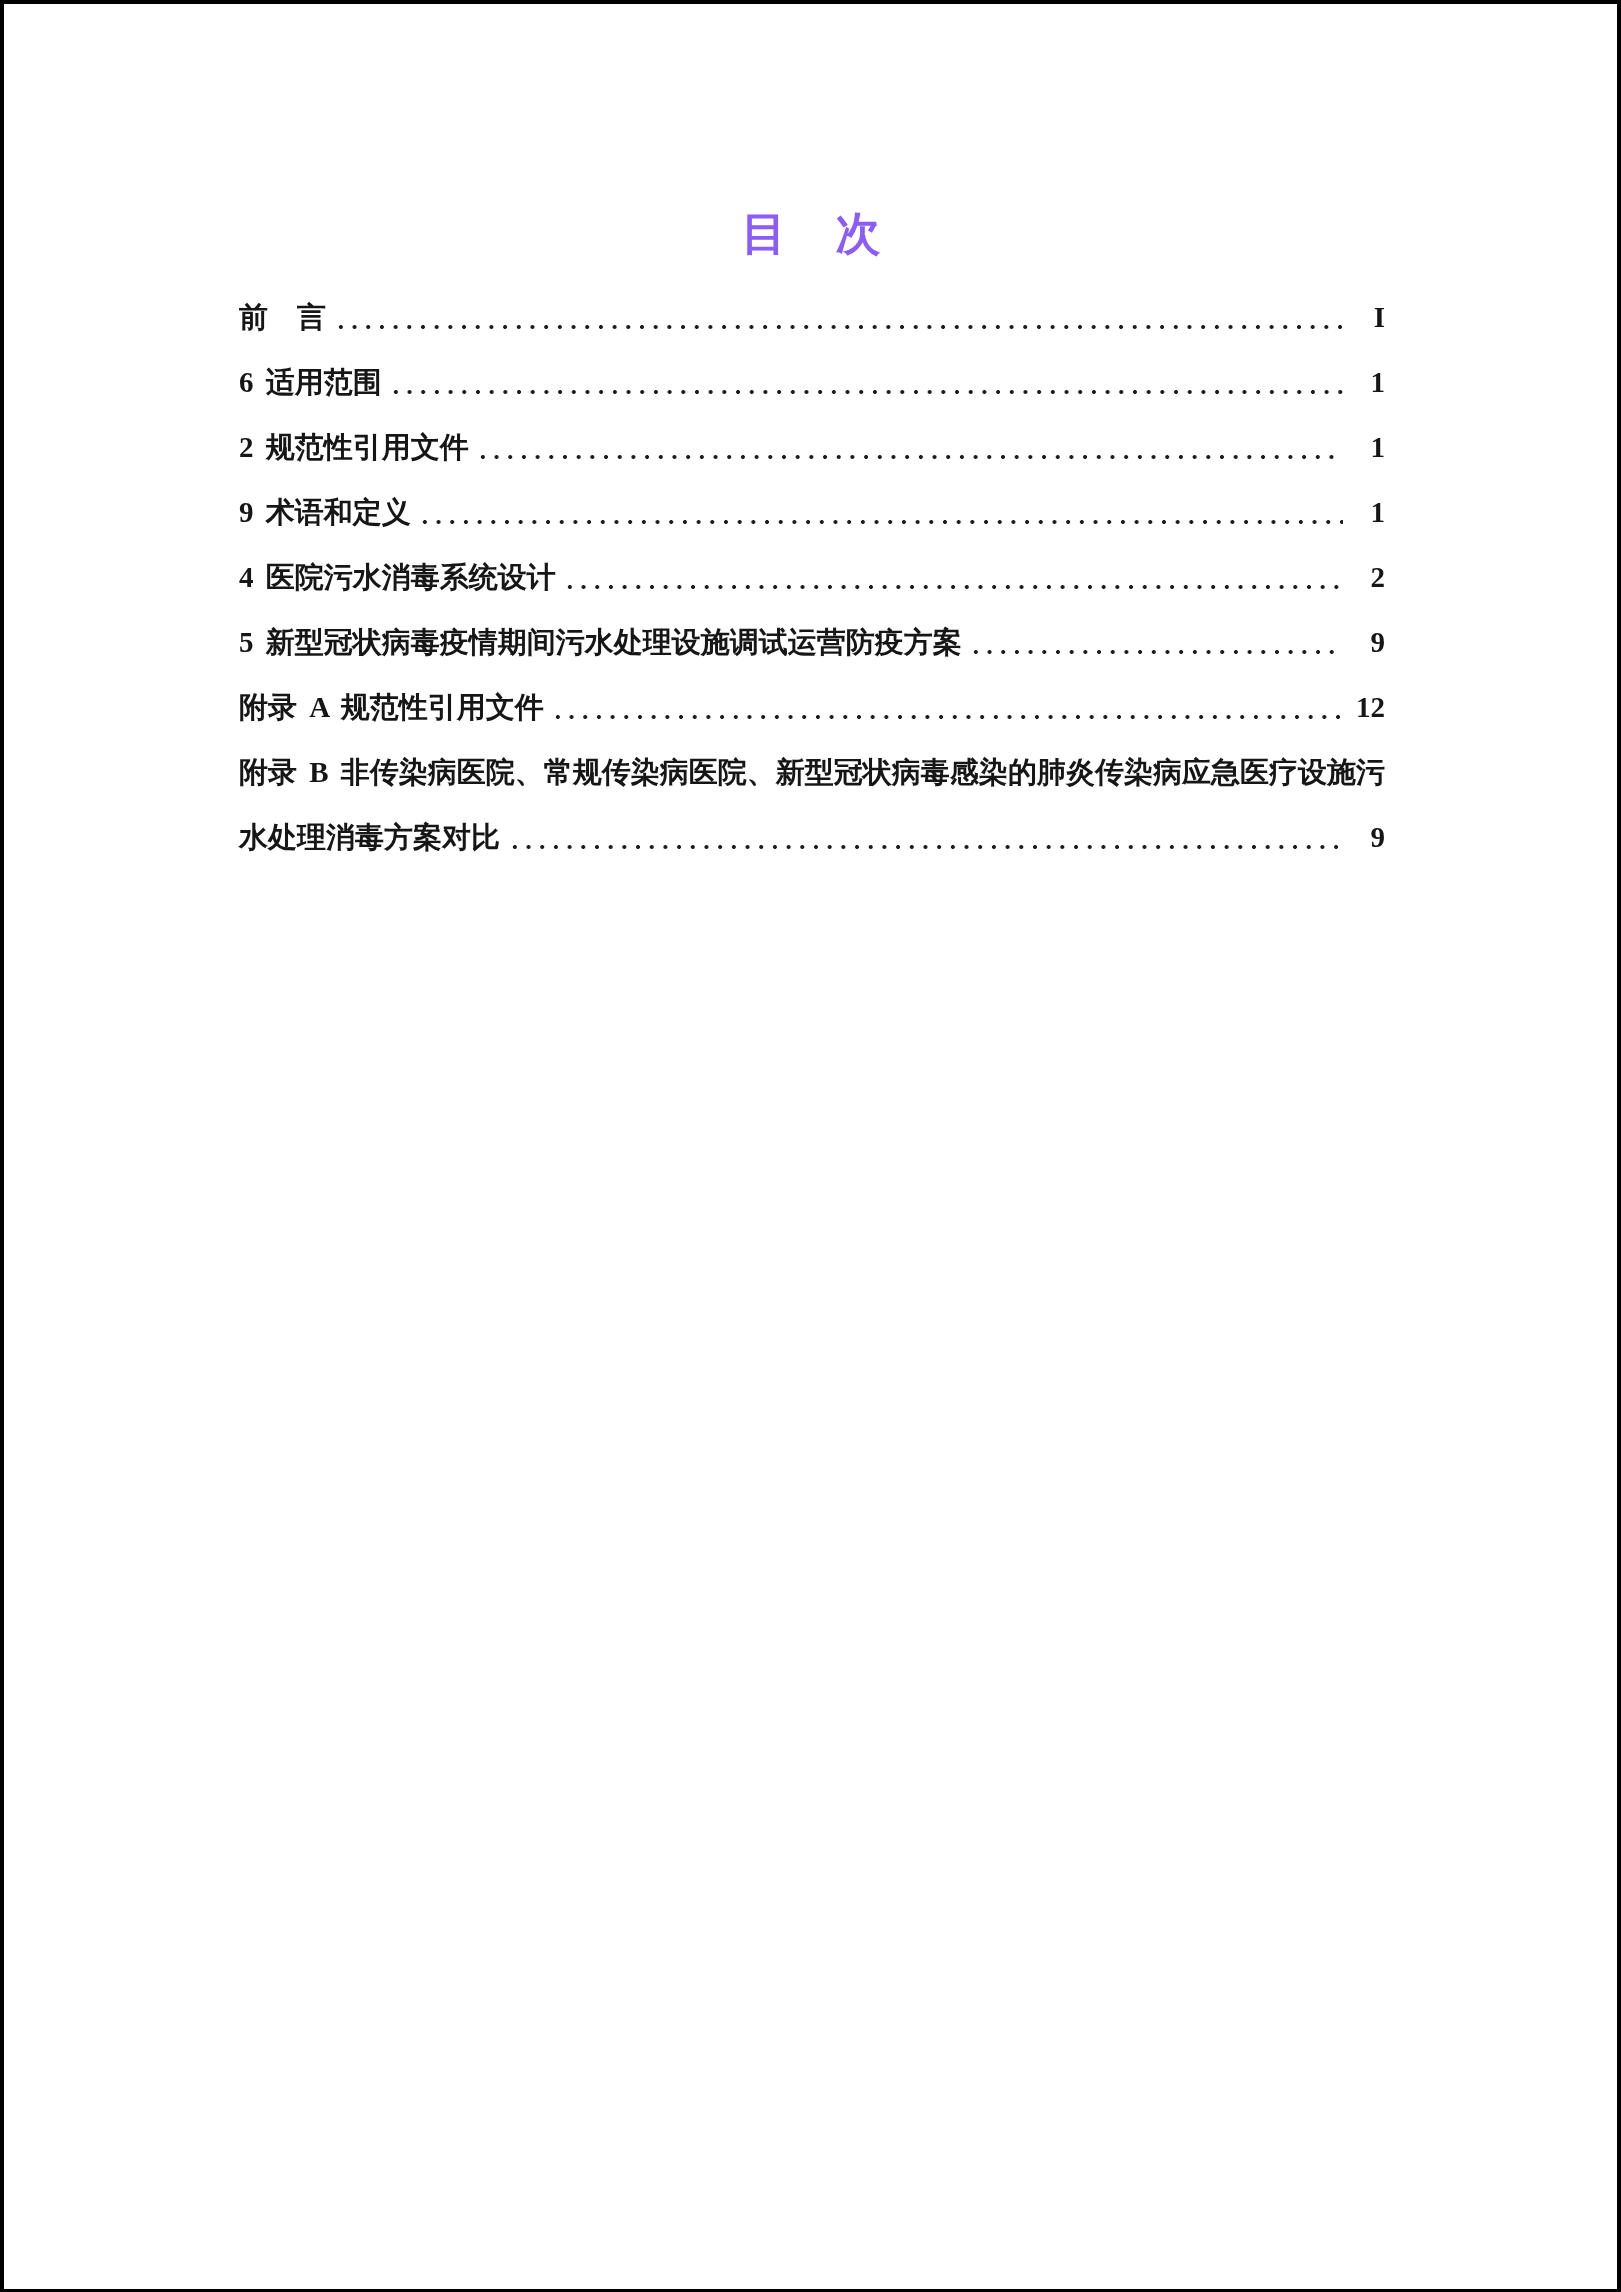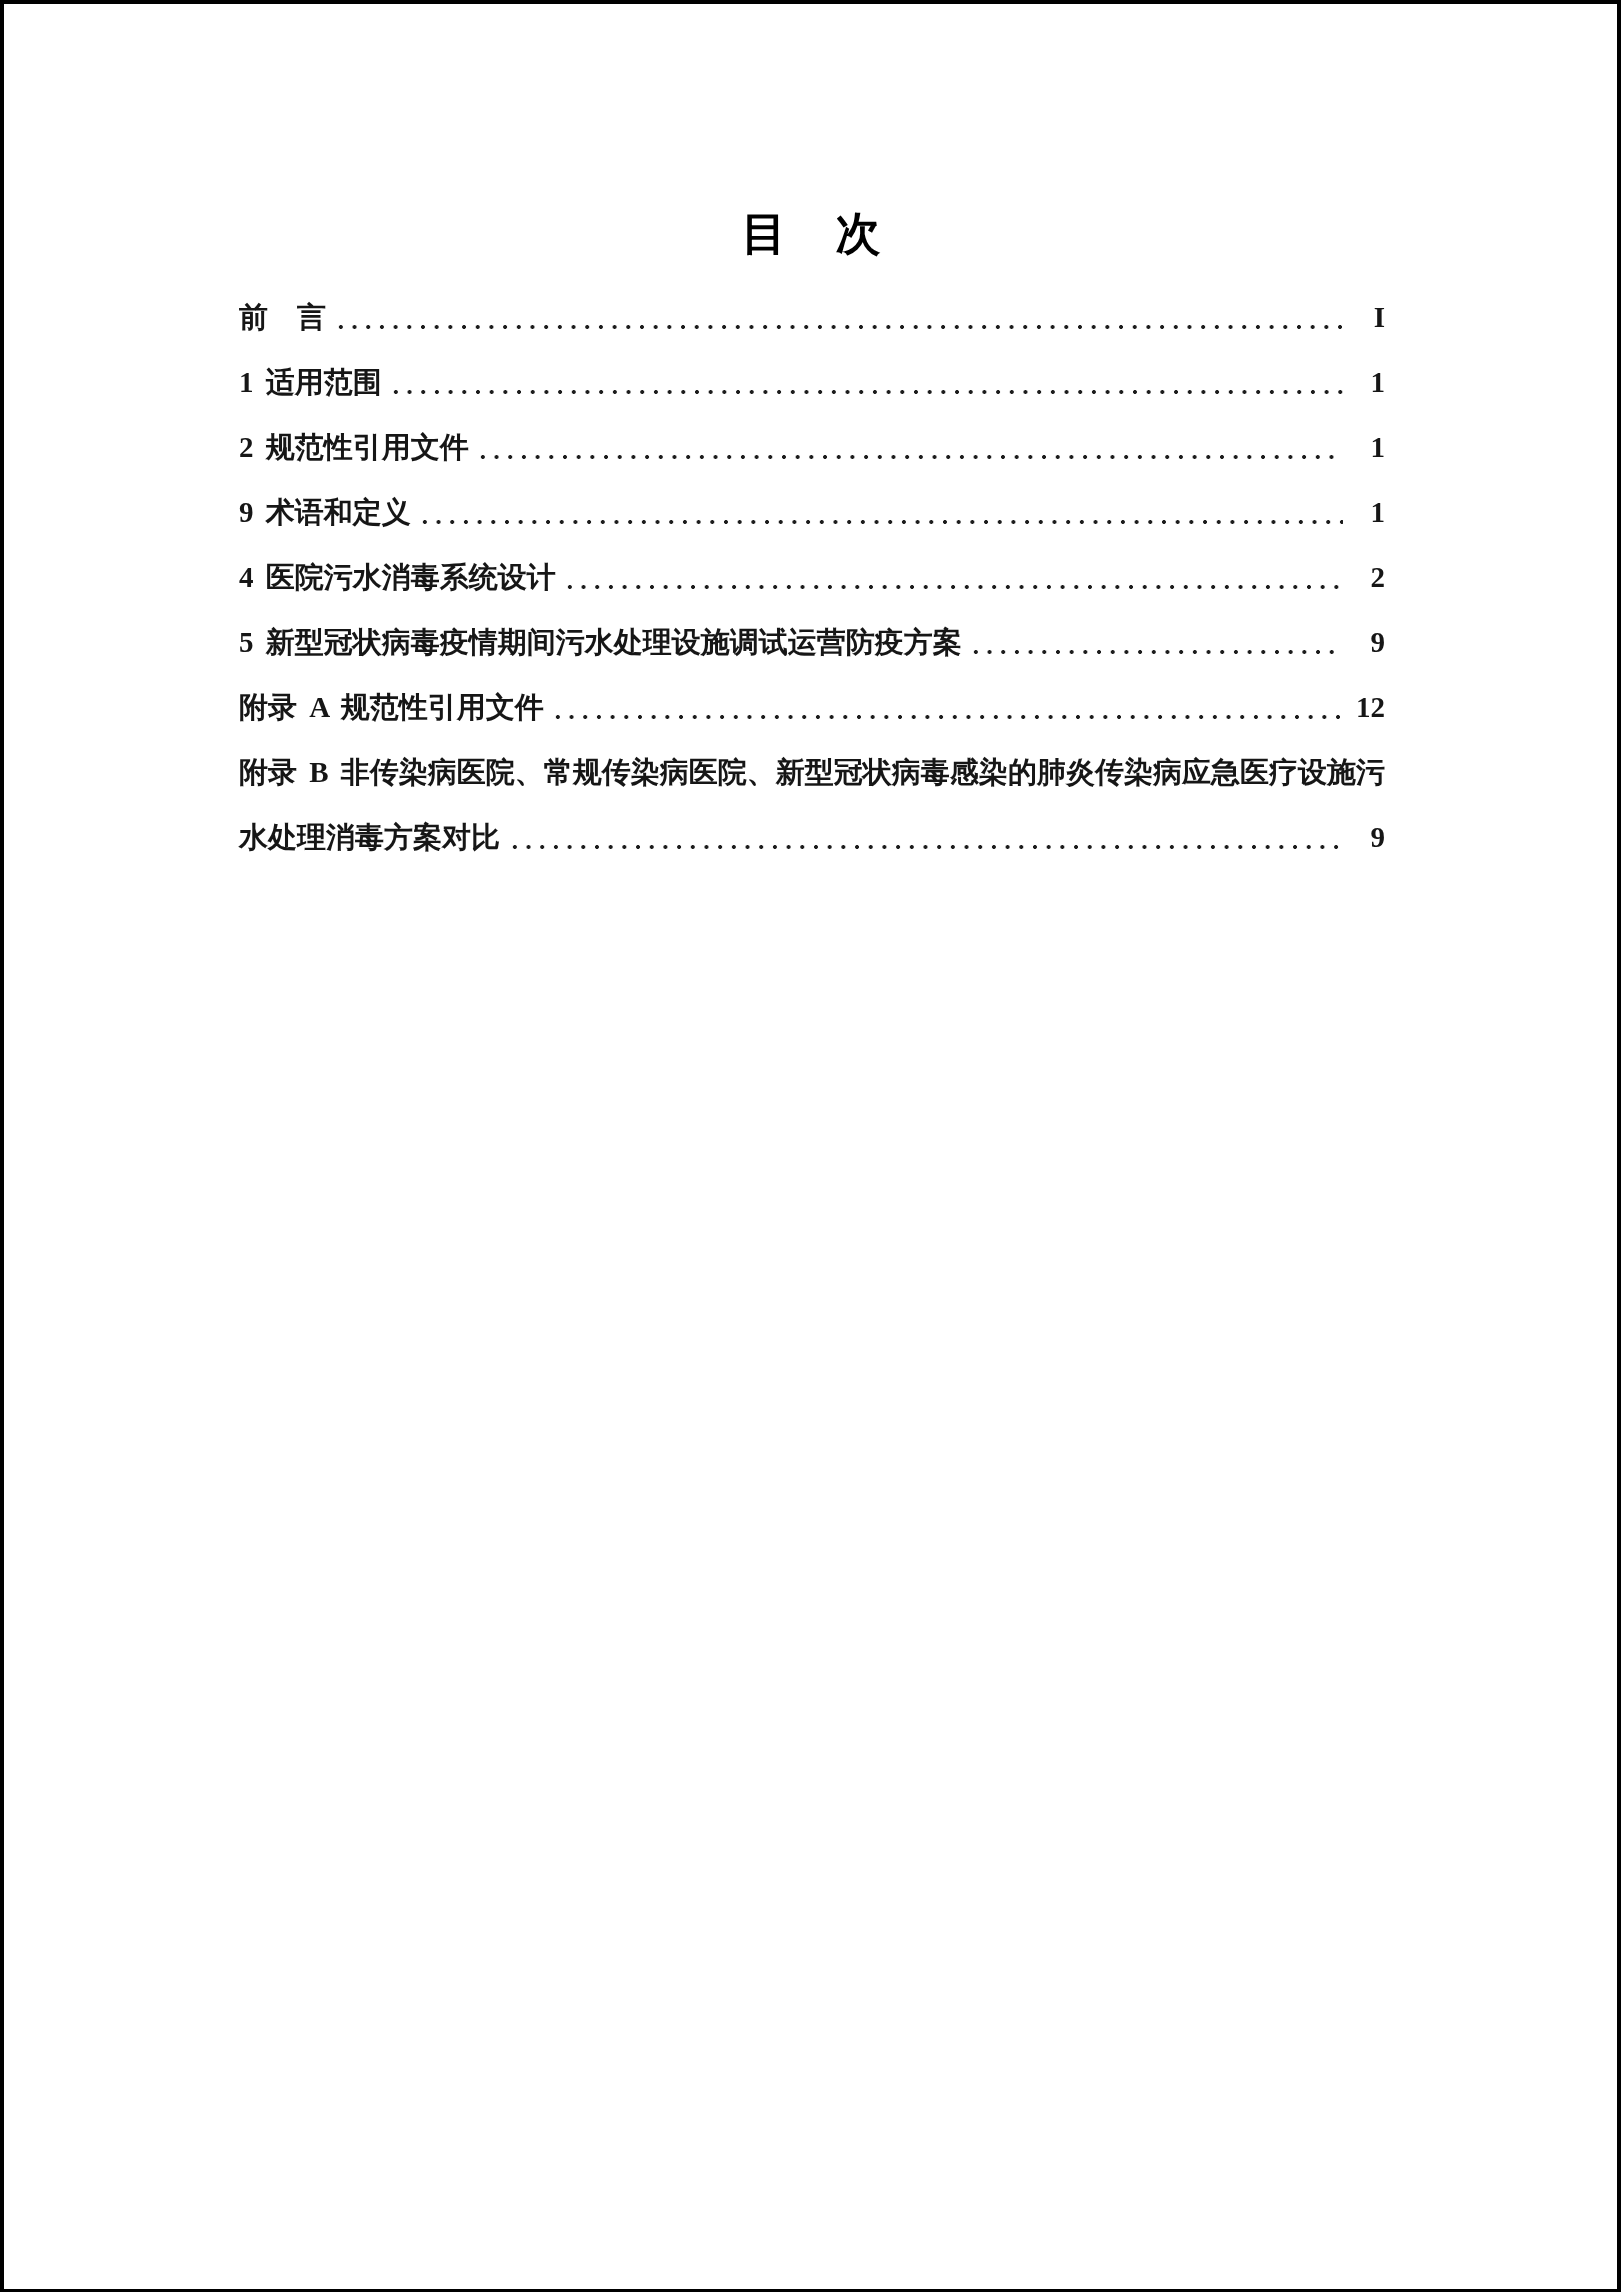--- a/index.html
+++ b/index.html
@@ -19,21 +19,21 @@
     overflow: hidden;
   }
   .doc-title {
     text-align: center;
     font-size: 45px;
     font-weight: bold;
     line-height: 57px;
     height: 57px;
     word-spacing: 9.8px;
     letter-spacing: 2px;
-    color: #000000;
+    color: #8b5cf6;
   }
   .toc-list {
     margin-top: 21.6px;
   }
   .toc-line {
     display: flex;
     align-items: center;
     height: 65px;
     font-size: 29px;
     line-height: 35px;
@@ -73,21 +73,21 @@
 
 <div class="page">
   <div class="doc-title">目　次</div>
   <div class="toc-list">
       <div class="toc-line">
         <span class="toc-label">前　言</span>
         <span class="toc-dots"></span>
         <span class="toc-page">I</span>
       </div>
       <div class="toc-line">
-        <span class="toc-label">1 适用范围</span>
+        <span class="toc-label">6 适用范围</span>
         <span class="toc-dots"></span>
         <span class="toc-page">1</span>
       </div>
       <div class="toc-line">
         <span class="toc-label">2 规范性引用文件</span>
         <span class="toc-dots"></span>
         <span class="toc-page">1</span>
       </div>
       <div class="toc-line">
         <span class="toc-label">9 术语和定义</span>

